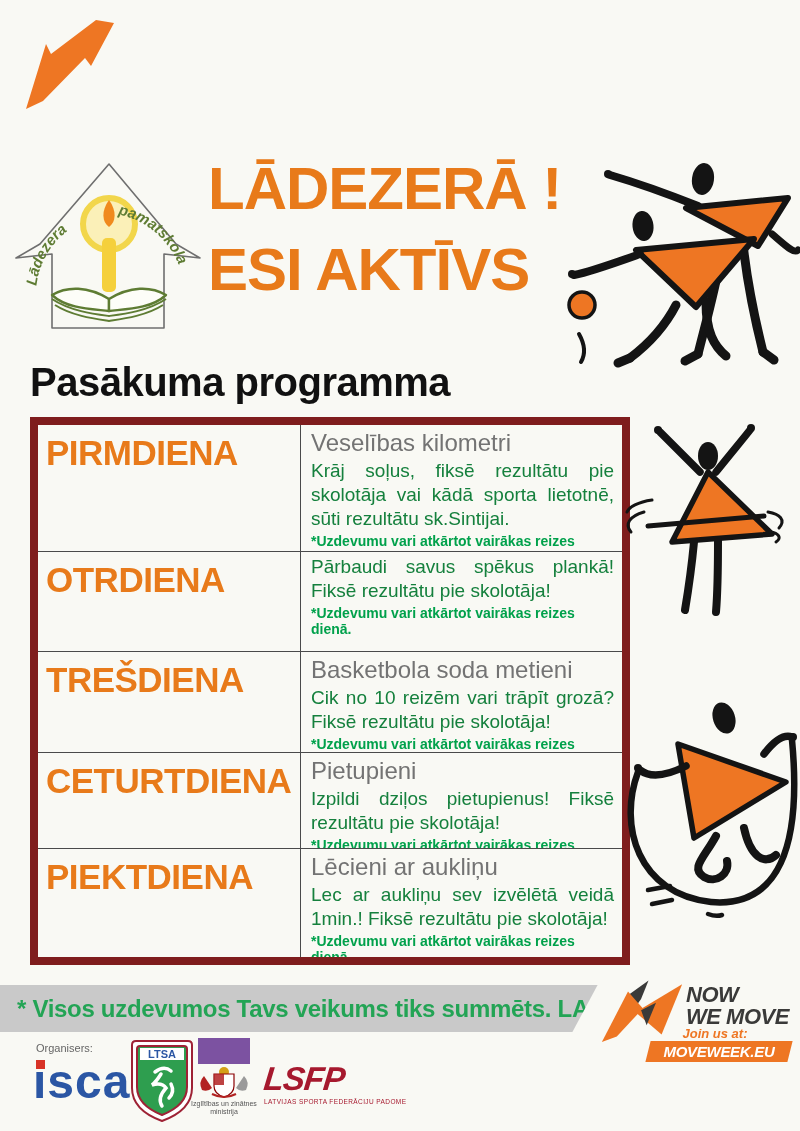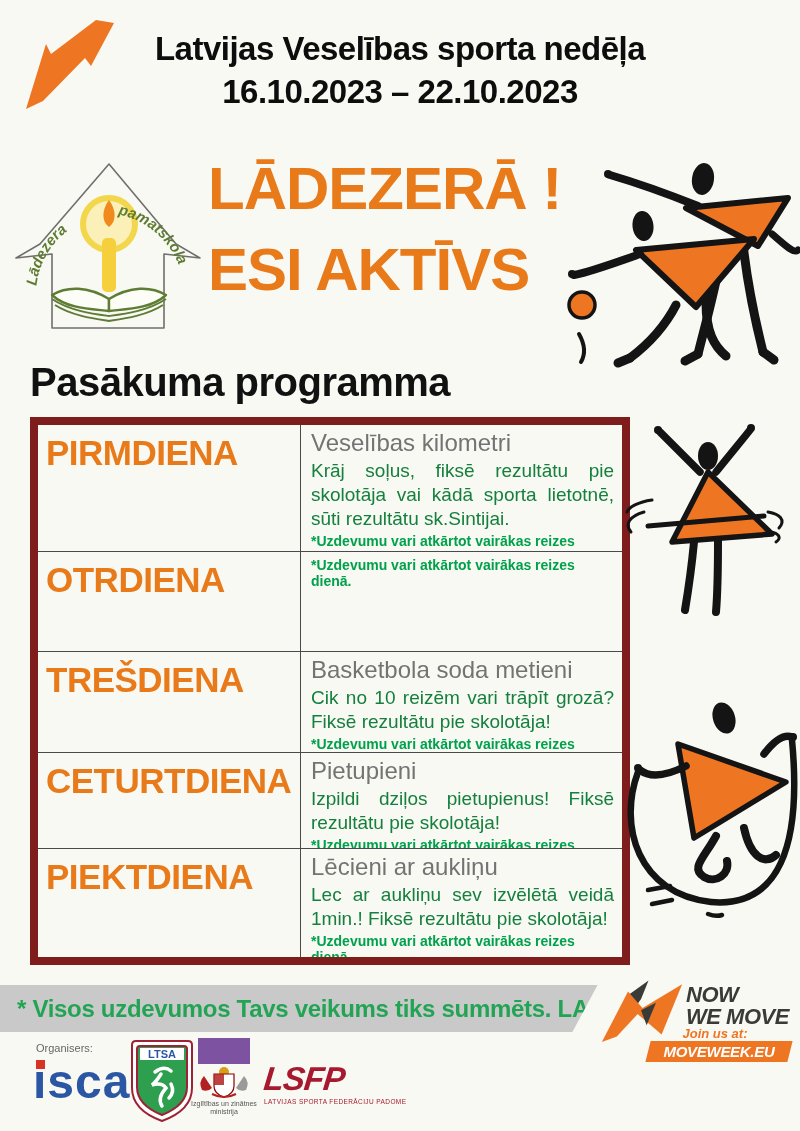--- a/index.html
+++ b/index.html
@@ -52,24 +52,20 @@
 </style>
 </head>
 <body>
 
 <div class="poster">
 
   <svg class="abs" style="left:18px;top:14px;" width="110" height="100" viewBox="0 0 110 100">
     <polygon points="8,95 28,30 33,40 78,6 96,9 73,52 67,44 25,87" fill="#ee7623"></polygon>
   </svg>
 
-  <div class="abs title-block">
-    <div class="title-line1">Latvijas Veselības sporta  nedēļa</div>
-    <div class="title-line2">16.10.2023 – 22.10.2023</div>
-  </div>
 
   <svg class="abs" style="left:12px;top:158px;" width="190" height="182" viewBox="0 0 190 182">
     <path d="M97,6 L28,86 L4,100 L40,96 L40,170 L152,170 L152,96 L188,100 L164,86 Z" fill="none" stroke="#6f6f6f" stroke-width="1.6" stroke-linejoin="round"></path>
     <circle cx="97" cy="66" r="26" fill="#fbf0b8" stroke="#f2d64b" stroke-width="6"></circle>
     <rect x="90" y="80" width="14" height="54" rx="5" fill="#f5d03c"></rect>
     <path d="M97,42 C 105,53 104,64 97,69 C 90,64 89,53 97,42 Z" fill="#f08a1d"></path>
     <path d="M97,141 C 76,128 55,128 40,137 C 55,151 80,151 97,153 Z" fill="#fdfdf8" stroke="#5e7c33" stroke-width="2.4" stroke-linejoin="round"></path>
     <path d="M97,141 C 118,128 139,128 154,137 C 139,151 114,151 97,153 Z" fill="#fdfdf8" stroke="#5e7c33" stroke-width="2.4" stroke-linejoin="round"></path>
     <path d="M40,141 C 58,153 82,156 97,158 C 112,156 136,153 154,141" fill="none" stroke="#5e7c33" stroke-width="2"></path>
     <path d="M43,147 C 60,158 84,161 97,163 C 110,161 134,158 151,147" fill="none" stroke="#5e7c33" stroke-width="2"></path>
@@ -122,20 +118,21 @@
       <div class="pday">PIRMDIENA</div>
       <div class="pact">
         <div class="pact-title">Veselības kilometri</div>
         <p class="pact-desc">Krāj soļus, fiksē rezultātu pie skolotāja vai kādā sporta lietotnē, sūti rezultātu sk.Sintijai.</p>
         <div class="pact-note">*Uzdevumu vari atkārtot vairākas reizes dienā.</div>
       </div>
     </div>
     <div class="prow" style="height:100px">
       <div class="pday">OTRDIENA</div>
       <div class="pact">
+        <p class="pact-desc">Pārbaudi savus spēkus plankā! Fiksē rezultātu pie skolotāja!</p>
         <div class="pact-note">*Uzdevumu vari atkārtot vairākas reizes dienā.</div>
       </div>
     </div>
     <div class="prow" style="height:101px">
       <div class="pday">TREŠDIENA</div>
       <div class="pact">
         <div class="pact-title">Basketbola soda metieni</div>
         <p class="pact-desc">Cik no 10 reizēm vari trāpīt grozā? Fiksē rezultātu pie skolotāja!</p>
         <div class="pact-note">*Uzdevumu vari atkārtot vairākas reizes dienā.</div>
       </div>

